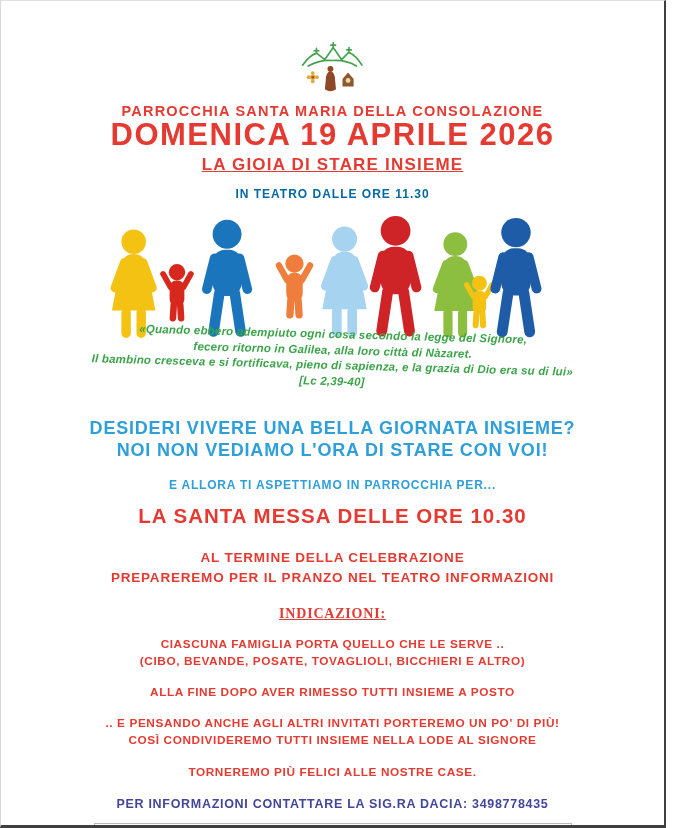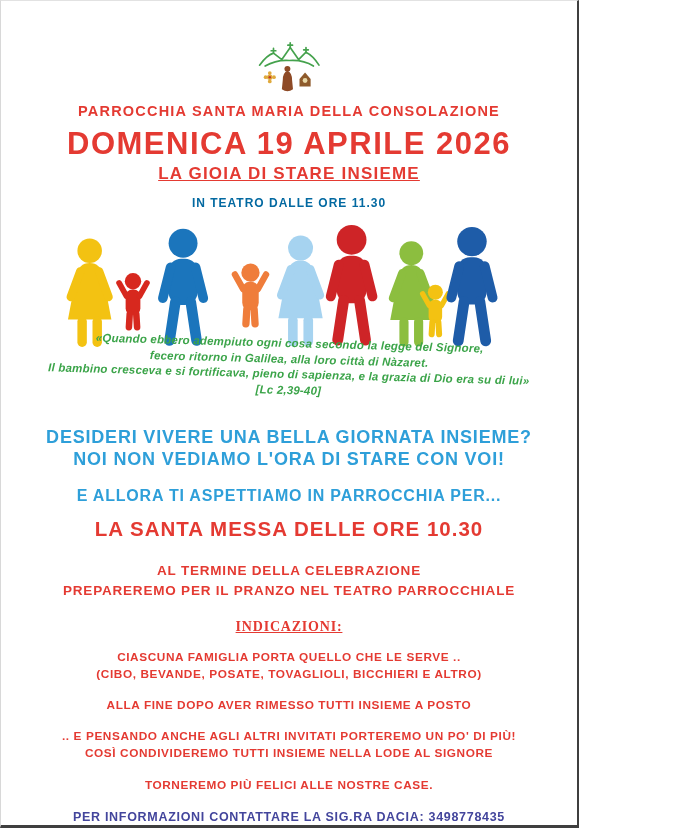--- a/index.html
+++ b/index.html
@@ -1,41 +1,41 @@
 <!DOCTYPE html>
 <html><head>
 <meta charset="utf-8">
 <style>
   html,body{margin:0;padding:0;background:#fff;}
   .page{
     position:relative;
-    width:579px;height:828px;
+    width:666px;height:828px;
     box-sizing:border-box;
     background:#ffffff;
     border-top:1px solid #e2e2e2;
     border-left:1px solid #d8d8d8;
     border-right:2px solid #3f3f3f;
     border-bottom:3px solid #3f3f3f;
     font-family:"Liberation Sans", sans-serif;
     font-weight:bold;
     text-align:center;
     overflow:hidden;
   }
   .logo{margin-top:40px;height:52px;}
   .parish-line{color:#E43A32;font-size:14.5px;letter-spacing:1.2px;margin-top:6px;}
-  .date-line{color:#E43A32;font-size:31px;letter-spacing:1.5px;margin-top:9px;line-height:1.05;}
+  .date-line{color:#E43A32;font-size:31px;letter-spacing:1.5px;margin-top:0;line-height:1.05;}
   .subtitle-line{color:#E43A32;font-size:17px;letter-spacing:1.2px;margin-top:3px;text-decoration:underline;}
   .detail-line{color:#0369a1;font-size:12px;letter-spacing:1px;margin-top:12px;}
   .family-art{display:block;margin:14px auto 0 auto;width:470px;height:130px;}
   .quote{
     color:#3BA449;font-style:italic;font-size:11.5px;letter-spacing:.2px;
     line-height:1.35;margin-top:-18px;transform:rotate(1.6deg);
   }
   .invite-big{color:#2E9FD9;font-size:18px;letter-spacing:.8px;line-height:1.25;margin-top:28px;}
-  .invite-lead{color:#2E9FD9;font-size:16px;letter-spacing:.8px;margin-top:16px;}
+  .invite-lead{color:#2E9FD9;font-size:12px;letter-spacing:.8px;margin-top:16px;}
   .mass-line{color:#E43A32;font-size:20.5px;letter-spacing:1px;margin-top:12px;}
   .program-intro{color:#E43A32;font-size:13.5px;letter-spacing:.8px;line-height:1.5;margin-top:20px;}
   .indications-title{color:#E43A32;font-size:14px;letter-spacing:.8px;margin-top:18px;text-decoration:underline;font-family:Liberation Serif, serif;}
   .red-small{color:#E43A32;font-size:11.8px;letter-spacing:.6px;line-height:1.45;margin-top:14px;}
   .contact-line{color:#43459C;font-size:12.5px;letter-spacing:.7px;margin-top:16px;}
   .extra-box{
     width:478px;box-sizing:border-box;margin:12px auto 0 auto;
     border:1px solid #b9b9b9;padding:7px 6px 9px 6px;
   }
   .extra-lead{color:#EF9636;font-size:10px;letter-spacing:.6px;}
@@ -148,21 +148,21 @@
   <div class="invite-big">
     <div>DESIDERI VIVERE UNA BELLA GIORNATA INSIEME?</div>
     <div>NOI NON VEDIAMO L'ORA DI STARE CON VOI!</div>
   </div>
   <div class="invite-lead">E ALLORA TI ASPETTIAMO IN PARROCCHIA PER...</div>
   <div class="mass-line">LA SANTA MESSA DELLE ORE 10.30</div>
 
   
   <div class="program-intro">
     <div>AL TERMINE DELLA CELEBRAZIONE</div>
-    <div>PREPAREREMO PER IL PRANZO NEL TEATRO PARROCCHIALE</div>
+    <div>PREPAREREMO PER IL PRANZO NEL TEATRO INFORMAZIONI</div>
   </div>
   <div class="indications-title">INDICAZIONI:</div>
   <div class="red-small">
     <div>CIASCUNA FAMIGLIA PORTA QUELLO CHE LE SERVE ..</div>
     <div>(CIBO, BEVANDE, POSATE, TOVAGLIOLI, BICCHIERI E ALTRO)</div>
   </div>
   <div class="red-small">ALLA FINE DOPO AVER RIMESSO TUTTI INSIEME A POSTO</div>
   <div class="red-small">
     <div>.. E PENSANDO ANCHE AGLI ALTRI INVITATI PORTEREMO UN PO' DI PIÙ!</div>
     <div>COSÌ CONDIVIDEREMO TUTTI INSIEME NELLA LODE AL SIGNORE</div>

